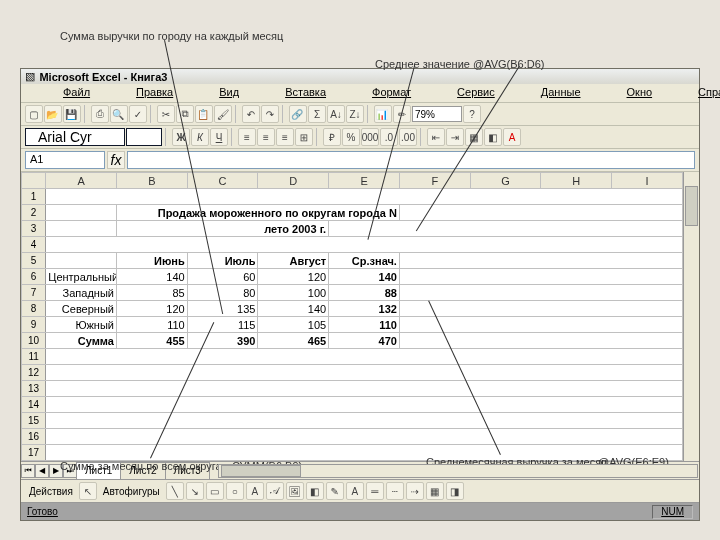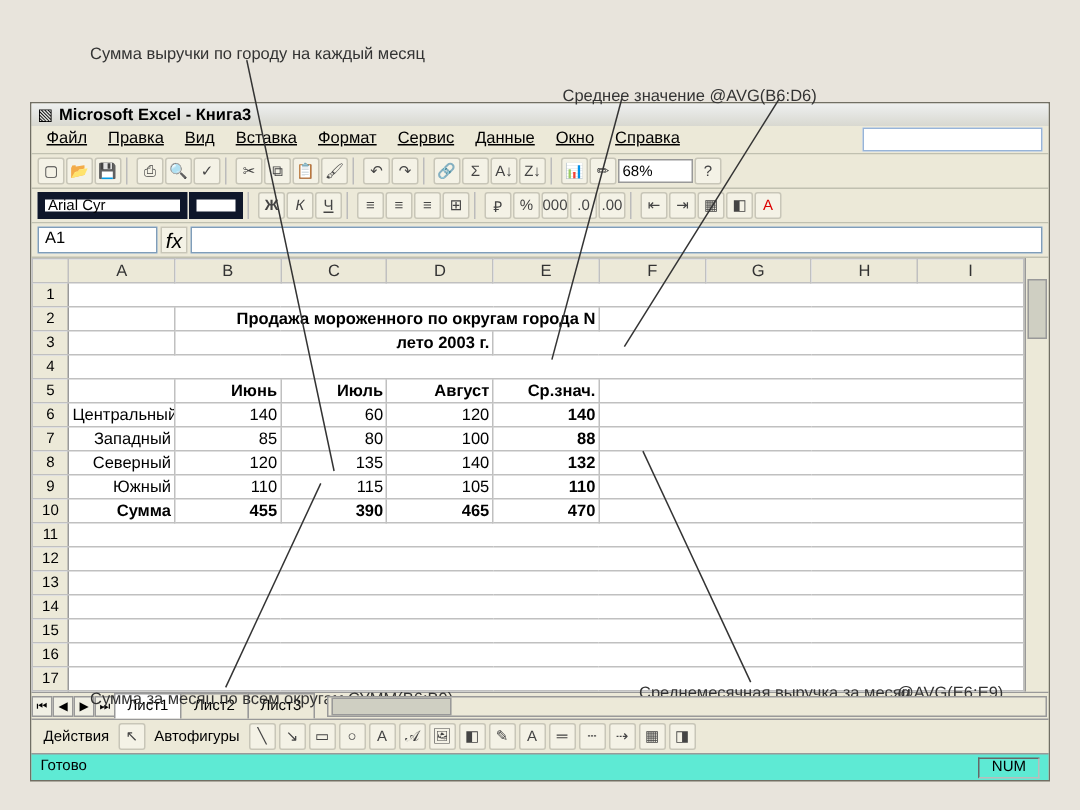--- a/index.html
+++ b/index.html
@@ -3,29 +3,29 @@
 <meta charset="utf-8">
 <style>
   * { box-sizing: border-box; margin: 0; padding: 0; }
   body { width: 720px; height: 540px; font-family: Tahoma, Arial, sans-serif; font-size: 11px; background: #e8e4dc; position: relative; overflow: hidden; }
   .outer { padding: 8px 20px; }
   .annot { position: absolute; font-size: 11px; color: #333; white-space: nowrap; }
   .app { background: #ece9d8; border: 1px solid #716f64; width: 100%; }
   .titlebar { display:flex; align-items:center; gap:4px; background:linear-gradient(#eef0f0,#d8d8d0); padding:1px 4px; font-size:11px; }
   .titlebar .sys { font-weight:bold; }
   .menubar { display:flex; gap:2px; padding:1px 4px; background:#ece9d8; border-bottom:1px solid #c0c0b0; font-size:11px; }
-  .menubar span { padding:1px 6px; cursor:default; }
+  .menubar span { padding:1px 6px; cursor:default;margin-left:32px; }
   .menubar span u{text-decoration:underline;}
   .menubar .helpx { margin-left:auto; width:120px; height:16px; border:1px solid #97b4d8; background:#fff;}
   .toolbar { display:flex; align-items:center; gap:1px; padding:2px 4px; background:#ece9d8; border-bottom:1px solid #c0c0b0; }
   .tb { width:18px; height:18px; border:1px solid #c8c6b8; background:#f4f2e6; display:flex; align-items:center; justify-content:center; font-size:10px; color:#444; border-radius:2px;}
   .sep { width:4px; height:18px; border-left:1px solid #bbb; margin:0 2px;}
   .zoom { width:50px; height:16px; border:1px solid #999; background:#fff; font-size:10px; padding:0 2px; display:flex; align-items:center;}
   .fmtbar { display:flex; align-items:center; gap:1px; padding:2px 4px; background:#ece9d8; border-bottom:1px solid #c0c0b0; }
-  .combo { height:18px; border:5px solid #0f172a; background:#fff; font-size:10px; padding:1px 2px; display:flex; align-items:center; }
+  .combo { height:18px; border:1px solid #0f172a; background:#fff; font-size:14px; padding:1px 12px; display:flex; align-items:center; }
   .fontbox { width:100px; }
   .namebox { display:flex; align-items:flex-start; padding:2px 4px; background:#ece9d8; border-bottom:1px solid #c0c0b0; gap:2px;}
   .namebox .nb { width:80px; height:18px; border:1px solid #7f9db9; background:#fff; padding:1px 4px; font-size:11px;}
   .namebox .fx { width:18px; height:18px; border:1px solid #c8c6b8; background:#f4f2e6; display:flex;align-items:center;justify-content:center; font-style:italic; font-size:14px;}
   .namebox .fbar { flex:1; height:18px; border:1px solid #7f9db9; background:#fff;}
   .gridwrap { display:flex; }
   .grid { background:#fff; flex:1; }
   table { border-collapse:collapse; width:100%; table-layout:fixed; }
   th, td { border:1px solid #c0c0c0; height:16px; font-size:11px; padding:0 2px; overflow:hidden; white-space:nowrap;}
   th { background:#ece9d8; font-weight:normal; text-align:center; color:#333;}
@@ -39,21 +39,21 @@
   .vscroll .thumb{ position:absolute; top:14px; left:1px; right:1px; height:40px; background:#cfcfc2; border:1px solid #999;}
   .sheet-tabs { display:flex; align-items:center; background:#ece9d8; border-top:1px solid #999; height:18px; font-size:10px;}
   .sheet-tabs .nav{ display:flex; }
   .sheet-tabs .nav div{ width:14px; height:14px; border:1px solid #999; background:#f0efe4; display:flex;align-items:center;justify-content:center; font-size:8px;}
   .sheet-tabs .tab{ padding:0 8px; border:1px solid #999; border-bottom:none; background:#fff; margin-left:-1px; height:17px; line-height:15px;}
   .sheet-tabs .tab.inact{ background:#ece9d8;}
   .sheet-tabs .hscroll { flex:1; height:14px; border:1px solid #999; margin:1px 1px 1px 8px; background:#ece9d8; position:relative;}
   .sheet-tabs .hscroll .th{position:absolute; left:2px; top:0; bottom:0; width:80px; background:#cfcfc2; border:1px solid #999;}
   .drawbar { display:flex; align-items:center; gap:2px; padding:2px 4px; background:#ece9d8; border-top:1px solid #999; font-size:10px;}
   .drawbar .lbl{padding:0 4px;}
-  .status { display:flex; align-items:flex-start; padding:2px 6px; background:#5eead4; border-top:1px solid #999; font-size:10px; height:18px;}
+  .status { display:flex; align-items:center; padding:2px 6px; background:#a3a3a3; border-top:1px solid #999; font-size:10px; height:18px;text-decoration:underline;}
   .status .cell{border:1px inset #bbb; padding:0 8px; margin-left:auto; height:14px; line-height:12px;}
   .caption { text-align:center; font-family:'Times New Roman',serif; font-size:18px; padding-top:18px;}
   .line { position:absolute; height:1px; background:#333; transform-origin:0 0;}
 </style>
 </head>
 <body>
 
 <div class="annot" style="top:30px; left:60px;">Сумма выручки по городу на каждый месяц</div>
 <div class="annot" style="top:58px; left:375px;">Среднее значение</div>
 <div class="annot" style="top:58px; left:473px;">@AVG(B6:D6)</div>
@@ -107,21 +107,21 @@
     <div class="tb">↶</div>
     <div class="tb">↷</div>
     <div class="sep"></div>
     <div class="tb">🔗</div>
     <div class="tb">Σ</div>
     <div class="tb">A↓</div>
     <div class="tb">Z↓</div>
     <div class="sep"></div>
     <div class="tb">📊</div>
     <div class="tb">✏</div>
-    <div class="zoom">68%</div>
+    <div class="zoom">79%</div>
     <div class="tb">?</div>
   </div>
 
   <div class="fmtbar">
     <div class="combo fontbox">Arial Cyr</div>
     <div class="combo" style="width:36px"></div>
     <div class="sep"></div>
     <div class="tb">
           <b>Ж</b>
         </div>

